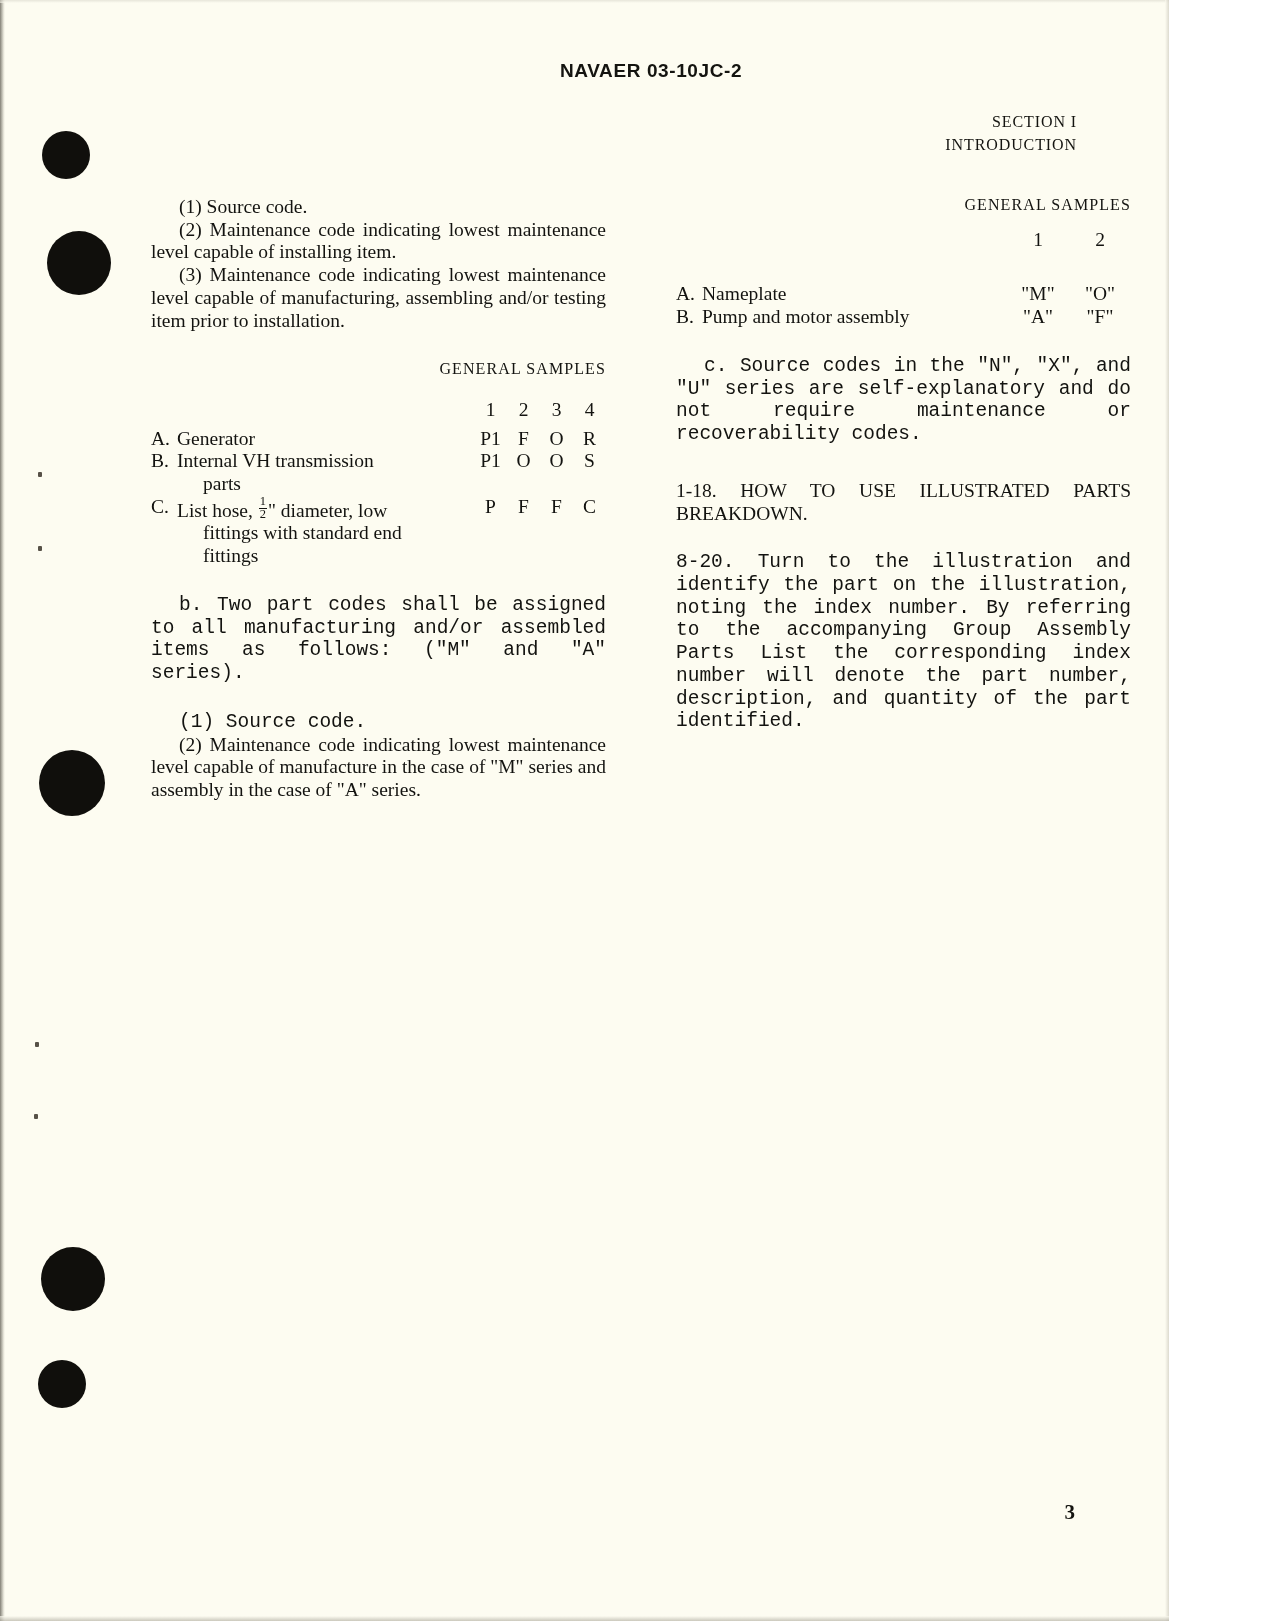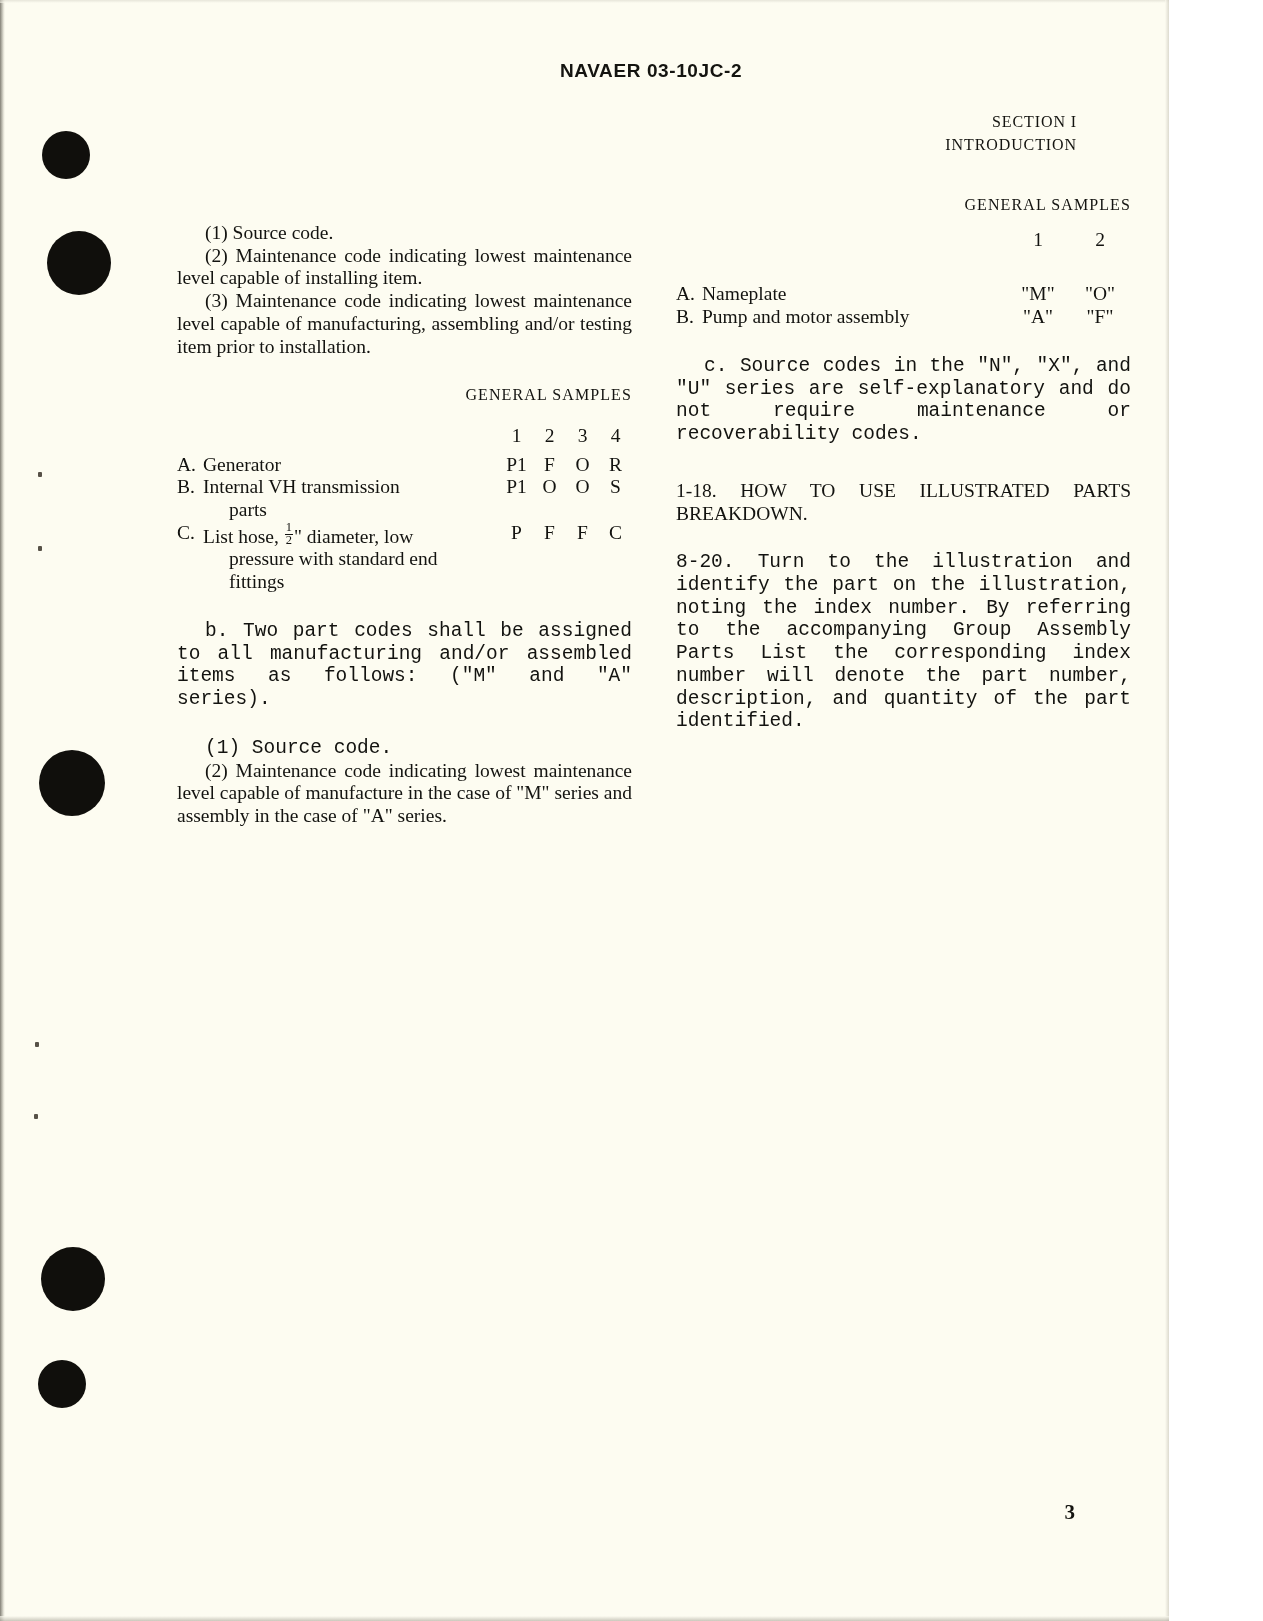--- a/index.html
+++ b/index.html
@@ -79,21 +79,21 @@
 
   
   .col {
     position: absolute;
     top: 196px;
     width: 455px;
     font-size: 19.5px;
     line-height: 1.165;
     color: #131310;
   }
-  .col-left  { left: 177px; margin-top: 26px; }
+  .col-left  { left: 151px; }
   .col-right { left: 676px; }
 
   p.para {
     margin: 0 0 0 0;
     text-align: justify;
     text-justify: inter-word;
   }
   p.para.indent { text-indent: 28px; }
   p.para.noindent { text-indent: 0; }
   p.gap-md { margin-top: 26px; font-family: Liberation Mono, monospace; }
@@ -232,21 +232,21 @@
           </td>
           <td class="code">P1</td>
           <td class="code">O</td>
           <td class="code">O</td>
           <td class="code">S</td>
         </tr>
         <tr>
           <td class="lbl">C.</td>
           <td class="desc">
             <span><span>List hose, </span><span class="frac"><span class="num">1</span><span class="den">2</span></span><span>" diameter, low</span></span>
-            <span class="cont-line">pressure with standard end</span>
+            <span class="cont-line">fittings with standard end</span>
             <span class="cont-line">fittings</span>
           </td>
           <td class="code">P</td>
           <td class="code">F</td>
           <td class="code">F</td>
           <td class="code">C</td>
         </tr>
       </tbody>
     </table>
 

